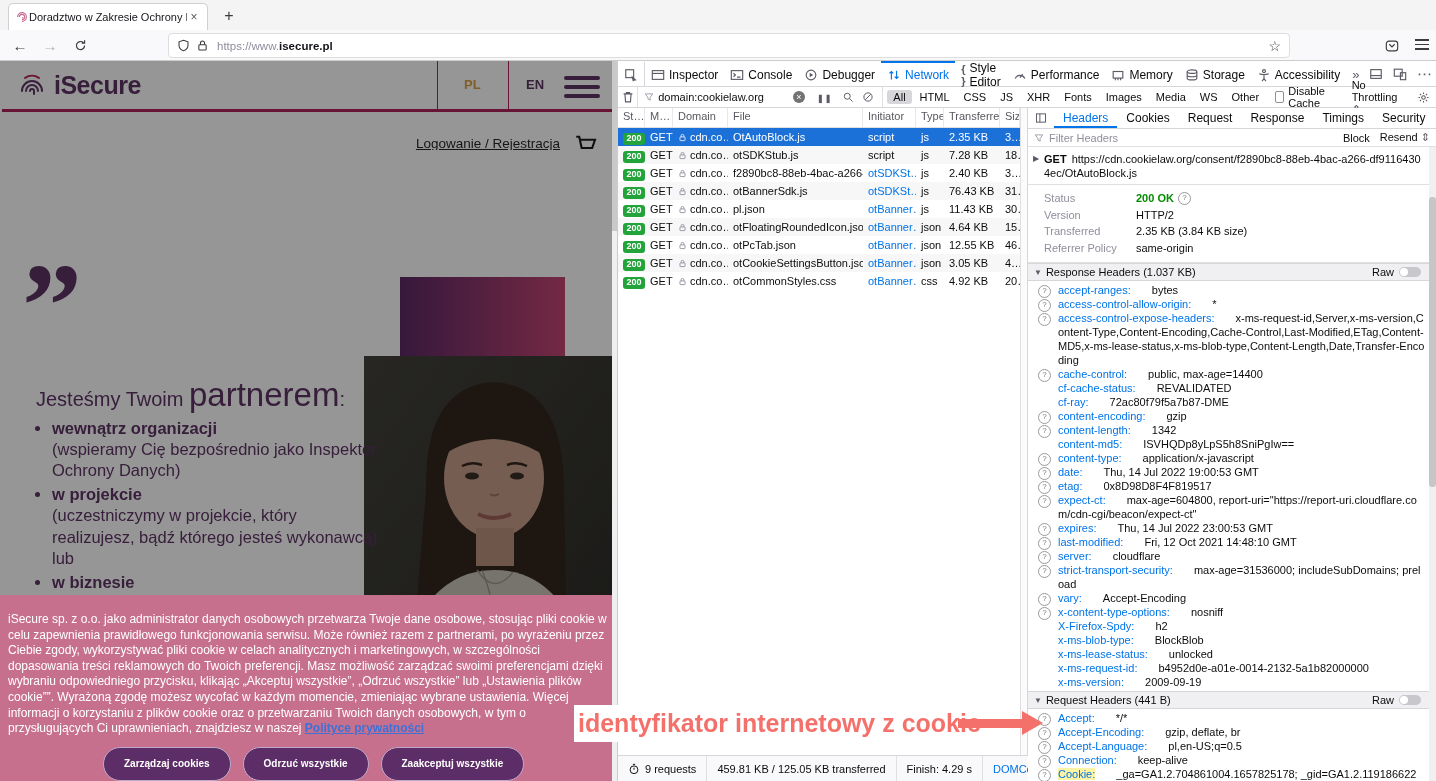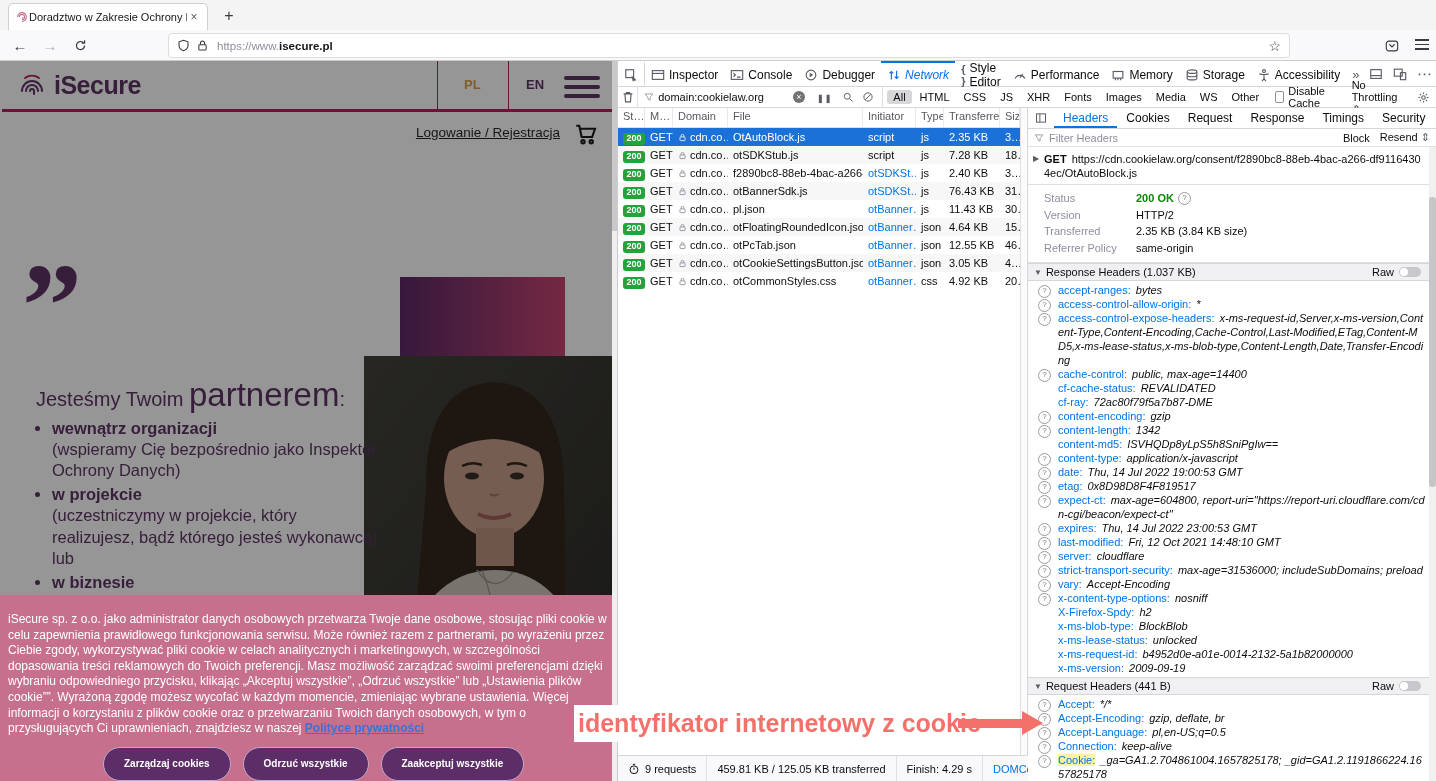--- a/index.html
+++ b/index.html
@@ -39,21 +39,21 @@
   .site{position:absolute;left:0;top:61px;width:612px;height:720px;background:#fff;overflow:hidden;}
   .site-header{position:absolute;left:2px;top:0;width:100%;height:51px;background:#fff;border-bottom:3px solid #ae1857;box-sizing:border-box;}
   .logo{position:absolute;left:14px;top:8px;display:flex;align-items:center;}
   .logo-name{font-size:25px;font-weight:bold;color:#572a5e;margin-left:6px;letter-spacing:-0.5px;}
   .hdr-sep{position:absolute;top:0;height:48px;width:0;border-left:1px solid #ae1857;}
   .lang{position:absolute;top:16px;font-size:13px;font-weight:bold;}
   .lang.pl{left:462px;color:#d79b3c;}
   .lang.en{left:524px;color:#572a5e;}
   .burger{position:absolute;left:562px;top:15px;width:36px;}
   .burger span{display:block;width:36px;height:4px;background:#572a5e;border-radius:2px;margin-bottom:5px;}
-  .subbar{position:absolute;left:0;top:53px;width:100%;height:38px;background:#fff;}
+  .subbar{position:absolute;left:0;top:64px;width:100%;height:38px;background:#fff;}
   .login-link{position:absolute;right:52px;top:11px;font-size:13.5px;color:#1a1a1a;text-decoration:underline;}
   .cart{position:absolute;right:14px;top:8px;color:#111;}
   .cart svg{width:24px;height:24px;stroke:#111;fill:none;stroke-width:1.4;}
   .hero{position:absolute;left:0;top:89px;width:100%;height:445px;background:#fff;}
   .quote{position:absolute;left:22px;top:96px;font-size:120px;font-weight:bold;color:#572a5e;line-height:1;font-family:"Liberation Serif",serif;}
   .grad-rect{position:absolute;left:400px;top:127px;width:165px;height:79px;background:linear-gradient(90deg,#551f60,#c23d6b);}
   .photo{position:absolute;left:364px;top:206px;width:248px;height:326px;}
   .hero-heading{position:absolute;left:36px;top:226px;color:#572a5e;font-size:20px;white-space:nowrap;}
   .hero-heading b{font-size:33px;font-weight:normal;}
   .hero-bullets{position:absolute;left:36px;top:268px;width:330px;margin:0;padding-left:16px;color:#572a5e;font-size:16.5px;line-height:1.28;}
@@ -67,21 +67,21 @@
   .cbtn{height:34px;border-radius:17px;background:#5c2d66;border:1px solid #bfa9ca;color:#fff;
         font-weight:bold;font-size:10px;padding:0 20px;display:flex;align-items:center;font-family:"Liberation Sans",sans-serif;}
   .page-scroll{position:absolute;left:612px;top:61px;width:5px;height:720px;background:#efefef;z-index:7;}
   .page-scroll span{display:block;width:5px;height:170px;background:#c9c9c9;}
 
   
   .devtools{position:absolute;left:617px;top:61px;width:819px;height:720px;background:#fff;border-left:1px solid #ccc;box-sizing:border-box;font-size:12px;}
   .dt-toolbar{position:absolute;left:0;top:0;width:100%;height:26px;border-bottom:1px solid #d7d7db;display:flex;align-items:stretch;background:#fff;box-sizing:border-box;}
   .tool{display:flex;align-items:center;gap:4px;padding:0 6px;color:#0c0c0d;border-top:2px solid transparent;box-sizing:border-box;}
   .tool .ic{color:#5b5b66;}
-  .tool.active{color:#0074e8;border-top-color:#0074e8;font-style:italic;}
+  .tool.active{color:#0074e8;border-top-color:#0074e8;}
   .tool.active .ic{color:#0074e8;}
   .tool-pick{width:28px;border-right:1px solid #d7d7db;justify-content:center;}
   .tool-more{color:#5b5b66;padding:0 6px;display:flex;align-items:center;}
   .tool-more::before{content:"»";font-size:13px;}
   .dt-right{margin-left:auto;display:flex;align-items:center;gap:2px;padding-right:4px;}
   .dt-right .ic{width:22px;height:22px;color:#5b5b66;}
   .dots::before{content:"⋯";font-size:15px;color:#5b5b66;}
   .dt-filterbar{position:absolute;left:0;top:26px;width:100%;height:21px;border-bottom:1px solid #d7d7db;display:flex;align-items:center;font-size:11px;background:#fff;box-sizing:border-box;}
   .fb-trash{width:26px;border-right:1px solid #e0e0e1;height:100%;display:flex;align-items:center;justify-content:center;color:#5b5b66;}
   .fb-query{display:flex;align-items:center;gap:4px;padding:0 6px;color:#0c0c0d;width:218px;}
@@ -145,21 +145,21 @@
   .sec .caret-down::before{content:"▼";}
   .sec .rawwrap{margin-left:auto;display:flex;align-items:center;gap:5px;color:#0c0c0d;}
   .toggle{width:22px;height:10px;border-radius:5px;background:#c8c8cc;position:relative;}
   .toggle span{position:absolute;left:1px;top:1px;width:8px;height:8px;border-radius:50%;background:#fff;}
   .hlist{padding:2px 4px 2px 0;}
   .hrow{position:relative;padding-left:30px;line-height:14px;word-break:break-all;}
   .hrow .qic{position:absolute;left:10px;top:1.5px;}
   .hname{color:#0074e8;}
   .hname::after{content:":";}
   .hname.hl{background:#fdf3a4;}
-  .hval{color:#0c0c0d;margin-left:5px;font-style:italic;}
+  .hval{color:#0c0c0d;margin-left:21px;}
 
   .d-vscroll{position:absolute;right:0;top:39px;bottom:0;width:7px;background:#f0f0f1;}
   .d-vscroll span{display:block;width:7px;height:290px;margin-top:50px;background:#c6c6c8;border-radius:3px;}
 
   .dt-status{position:absolute;left:0;bottom:0;width:410px;height:26px;background:#f9f9fb;border-top:1px solid #d7d7db;
              display:flex;align-items:center;font-size:11px;color:#0c0c0d;box-sizing:border-box;}
   .st-item{padding:0 10px;height:100%;display:flex;align-items:center;gap:5px;border-right:1px solid #e0e0e1;white-space:nowrap;}
   .st-item:last-child{border-right:none;}
   .st-dcl{color:#0074e8;overflow:hidden;}
 

